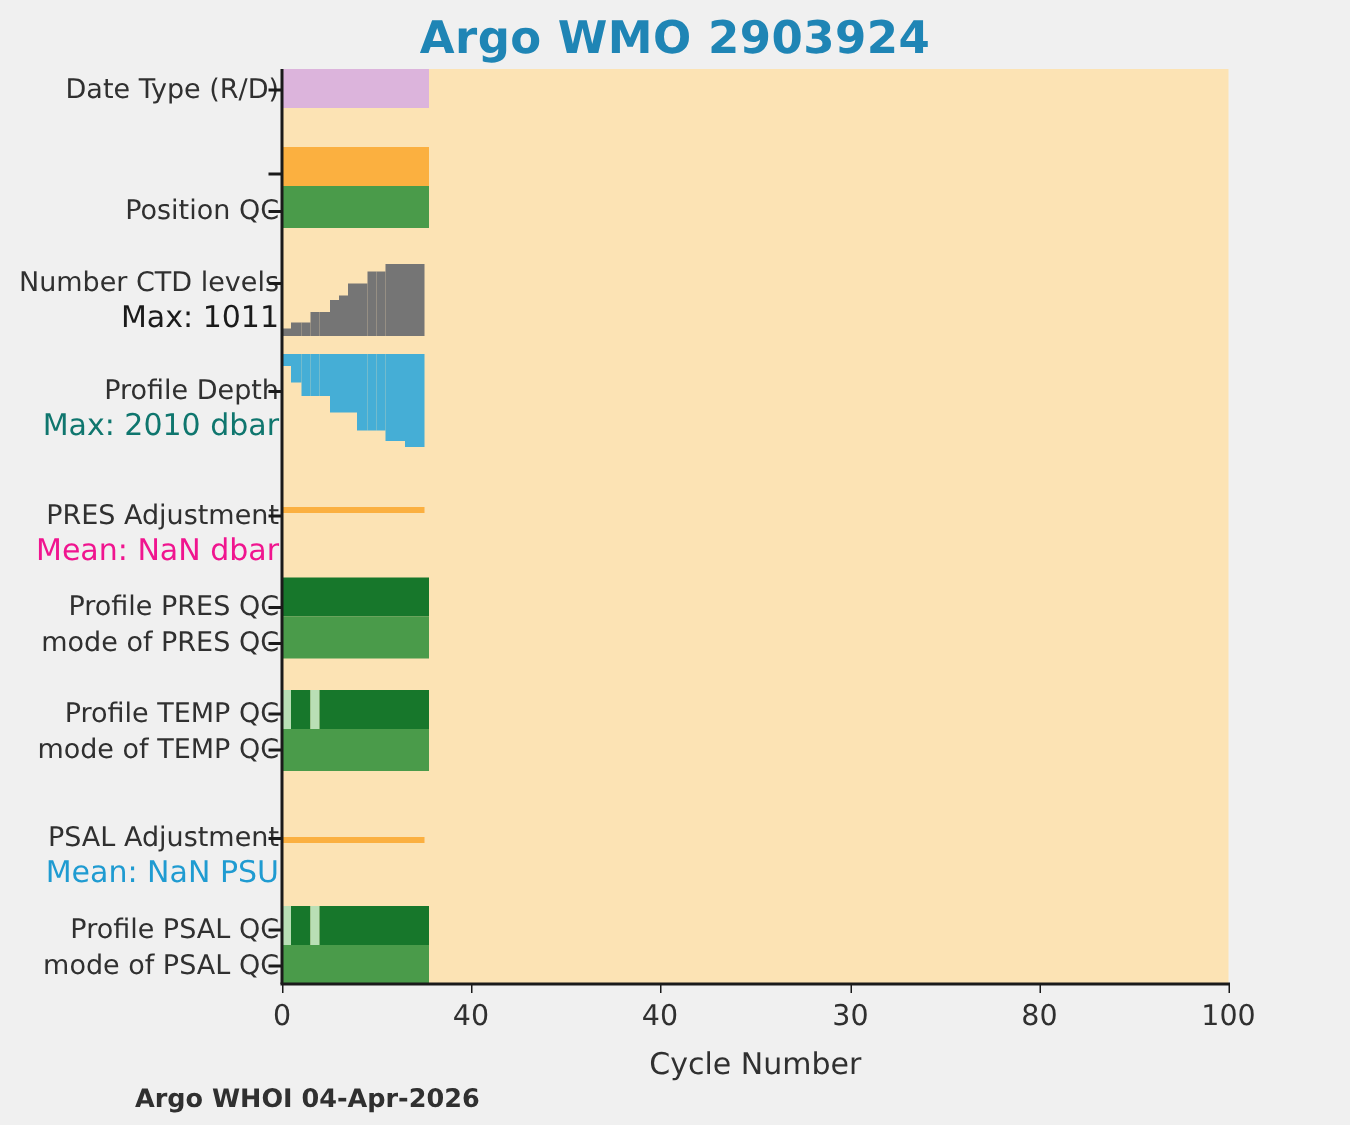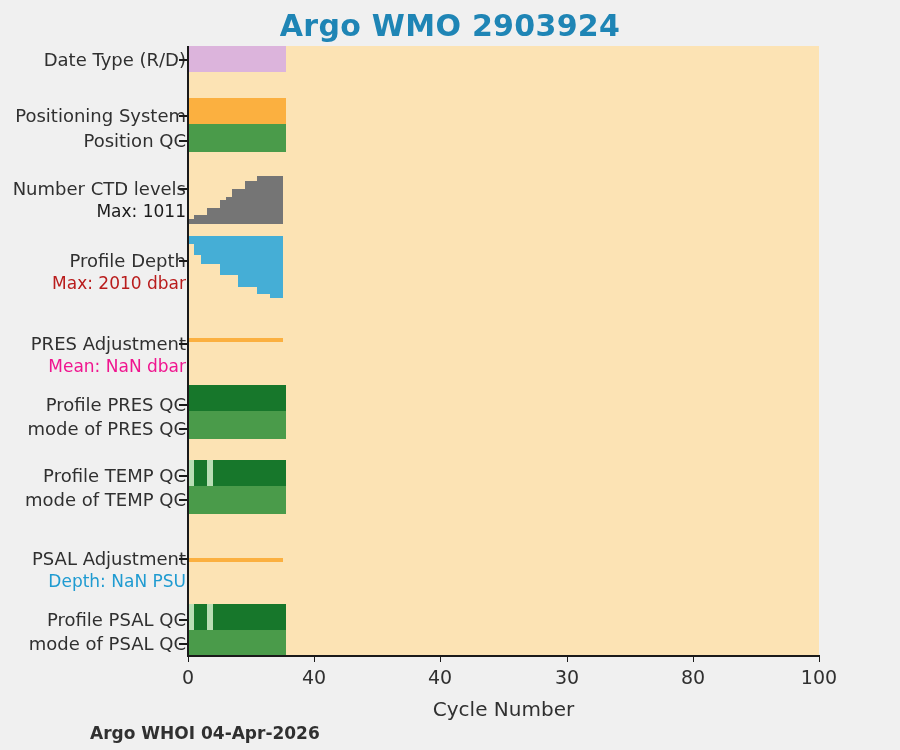--- a/index.html
+++ b/index.html
@@ -60,21 +60,21 @@
   
   .rowlabel{
     position:absolute;
     right:714px;              
     text-align:right;
     white-space:nowrap;
     color:#303030;
     font-size:18px;
     line-height:23px;
   }
-  .rowlabel .sub{display:block;font-size:17px;}
+  .rowlabel .sub{display:block;font-size:20px;}
 
   
   .bar{position:absolute;}
 
   
   #footer{
     position:absolute;left:90px;top:723px;
     font-size:17px;color:#303030;white-space:nowrap;font-weight:bold;
   }
 </style>
@@ -148,37 +148,36 @@
     <div class="xtick" style="left: 440px;"></div>
     <div class="xticklabel" style="left: 440px;">40</div>
     <div class="xtick" style="left: 567px;"></div>
     <div class="xticklabel" style="left: 567px;">30</div>
     <div class="xtick" style="left: 693px;"></div>
     <div class="xticklabel" style="left: 693px; text-align: right;">80</div>
     <div class="xtick" style="left: 819px;"></div>
     <div class="xticklabel" style="left: 819px;">100</div>
     <div class="rowlabel" style="top: 48px;"><span>Date Type (R/D)</span></div>
     <div class="ytick" style="top: 59px;"></div>
-    <div class="rowlabel" style="top: 104px;"><span>Positioning System</span></div>
     <div class="ytick" style="top: 115px;"></div>
     <div class="rowlabel" style="top: 129px;"><span>Position QC</span></div>
     <div class="ytick" style="top: 140px;"></div>
     <div class="rowlabel" style="top: 177px;"><span>Number CTD levels</span><span class="sub" style="color: rgb(26, 26, 26);">Max: 1011</span></div>
     <div class="ytick" style="top: 188px;"></div>
-    <div class="rowlabel" style="top: 249px;"><span>Profile Depth</span><span class="sub" style="color: #b91c1c;">Max: 2010 dbar</span></div>
+    <div class="rowlabel" style="top: 249px;"><span>Profile Depth</span><span class="sub" style="color: #0f766e;">Max: 2010 dbar</span></div>
     <div class="ytick" style="top: 260px;"></div>
     <div class="rowlabel" style="top: 332px;"><span>PRES Adjustment</span><span class="sub" style="color: rgb(240, 21, 143);">Mean:  NaN dbar</span></div>
     <div class="ytick" style="top: 343px;"></div>
     <div class="rowlabel" style="top: 393px;"><span>Profile PRES QC</span></div>
     <div class="ytick" style="top: 404px;"></div>
     <div class="rowlabel" style="top: 417px;"><span>mode of PRES QC</span></div>
     <div class="ytick" style="top: 428px;"></div>
     <div class="rowlabel" style="top: 464px;"><span>Profile TEMP QC</span></div>
     <div class="ytick" style="top: 475px;"></div>
     <div class="rowlabel" style="top: 488px;"><span>mode of TEMP QC</span></div>
     <div class="ytick" style="top: 499px;"></div>
-    <div class="rowlabel" style="top: 547px;"><span>PSAL Adjustment</span><span class="sub" style="color: rgb(31, 155, 209);">Depth:  NaN PSU</span></div>
+    <div class="rowlabel" style="top: 547px;"><span>PSAL Adjustment</span><span class="sub" style="color: rgb(31, 155, 209);">Mean:  NaN PSU</span></div>
     <div class="ytick" style="top: 558px;"></div>
     <div class="rowlabel" style="top: 608px;"><span>Profile PSAL QC</span></div>
     <div class="ytick" style="top: 619px;"></div>
     <div class="rowlabel" style="top: 632px;"><span>mode of PSAL QC</span></div>
     <div class="ytick" style="top: 643px;"></div>
   </div>
 
 </body></html>

